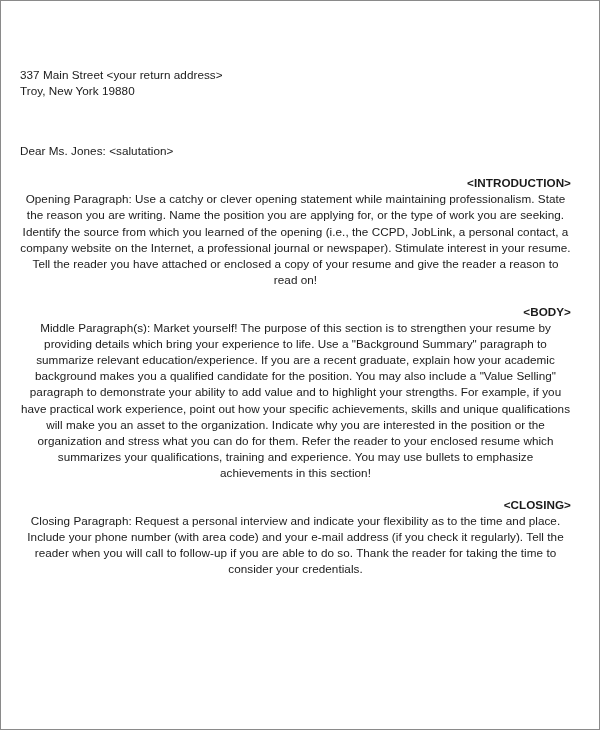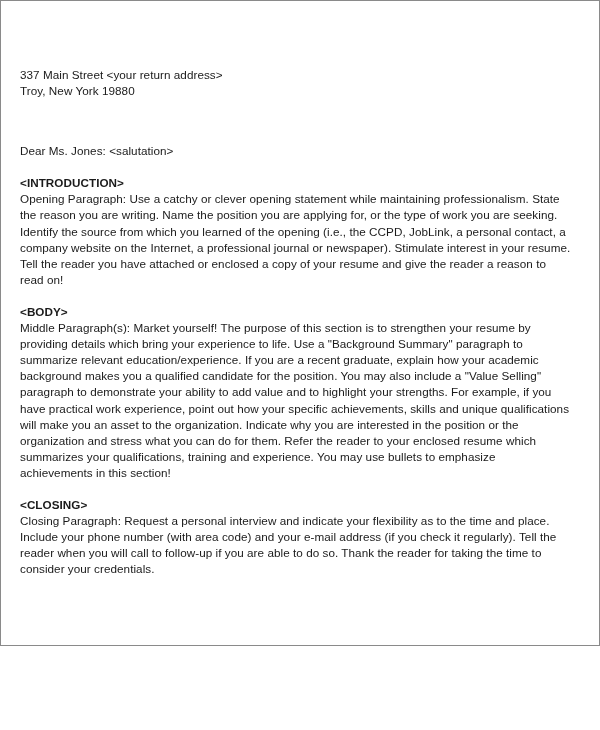--- a/index.html
+++ b/index.html
@@ -6,21 +6,21 @@
     margin: 0;
     padding: 0;
     background: #ffffff;
   }
   body {
     font-family: "Liberation Sans", sans-serif;
   }
   .page {
     position: relative;
     width: 600px;
-    height: 646px;
+    height: 730px;
     box-sizing: border-box;
     background: #ffffff;
     border: 1px solid #8a8a8a;
     overflow: hidden;
   }
   .letter {
     position: absolute;
     left: 19px;
     top: 66px;
     width: 551px;
@@ -32,25 +32,26 @@
   .block {
     margin: 0;
   }
   .line {
     white-space: pre;
   }
   .gap-sm { height: 16px; }
   .gap-md { height: 22px; }
   .gap-lg { height: 21px; }
   .section-heading {
+    text-align: right;
     font-weight: bold;
     white-space: pre;
   }
   .para {
-    text-align: left;
+    text-align: center;
   }
   .underscore {
     font-weight: bold;
     letter-spacing: -0.2px;
   }
 </style>
 </head>
 <body>
 
 <div class="page">

